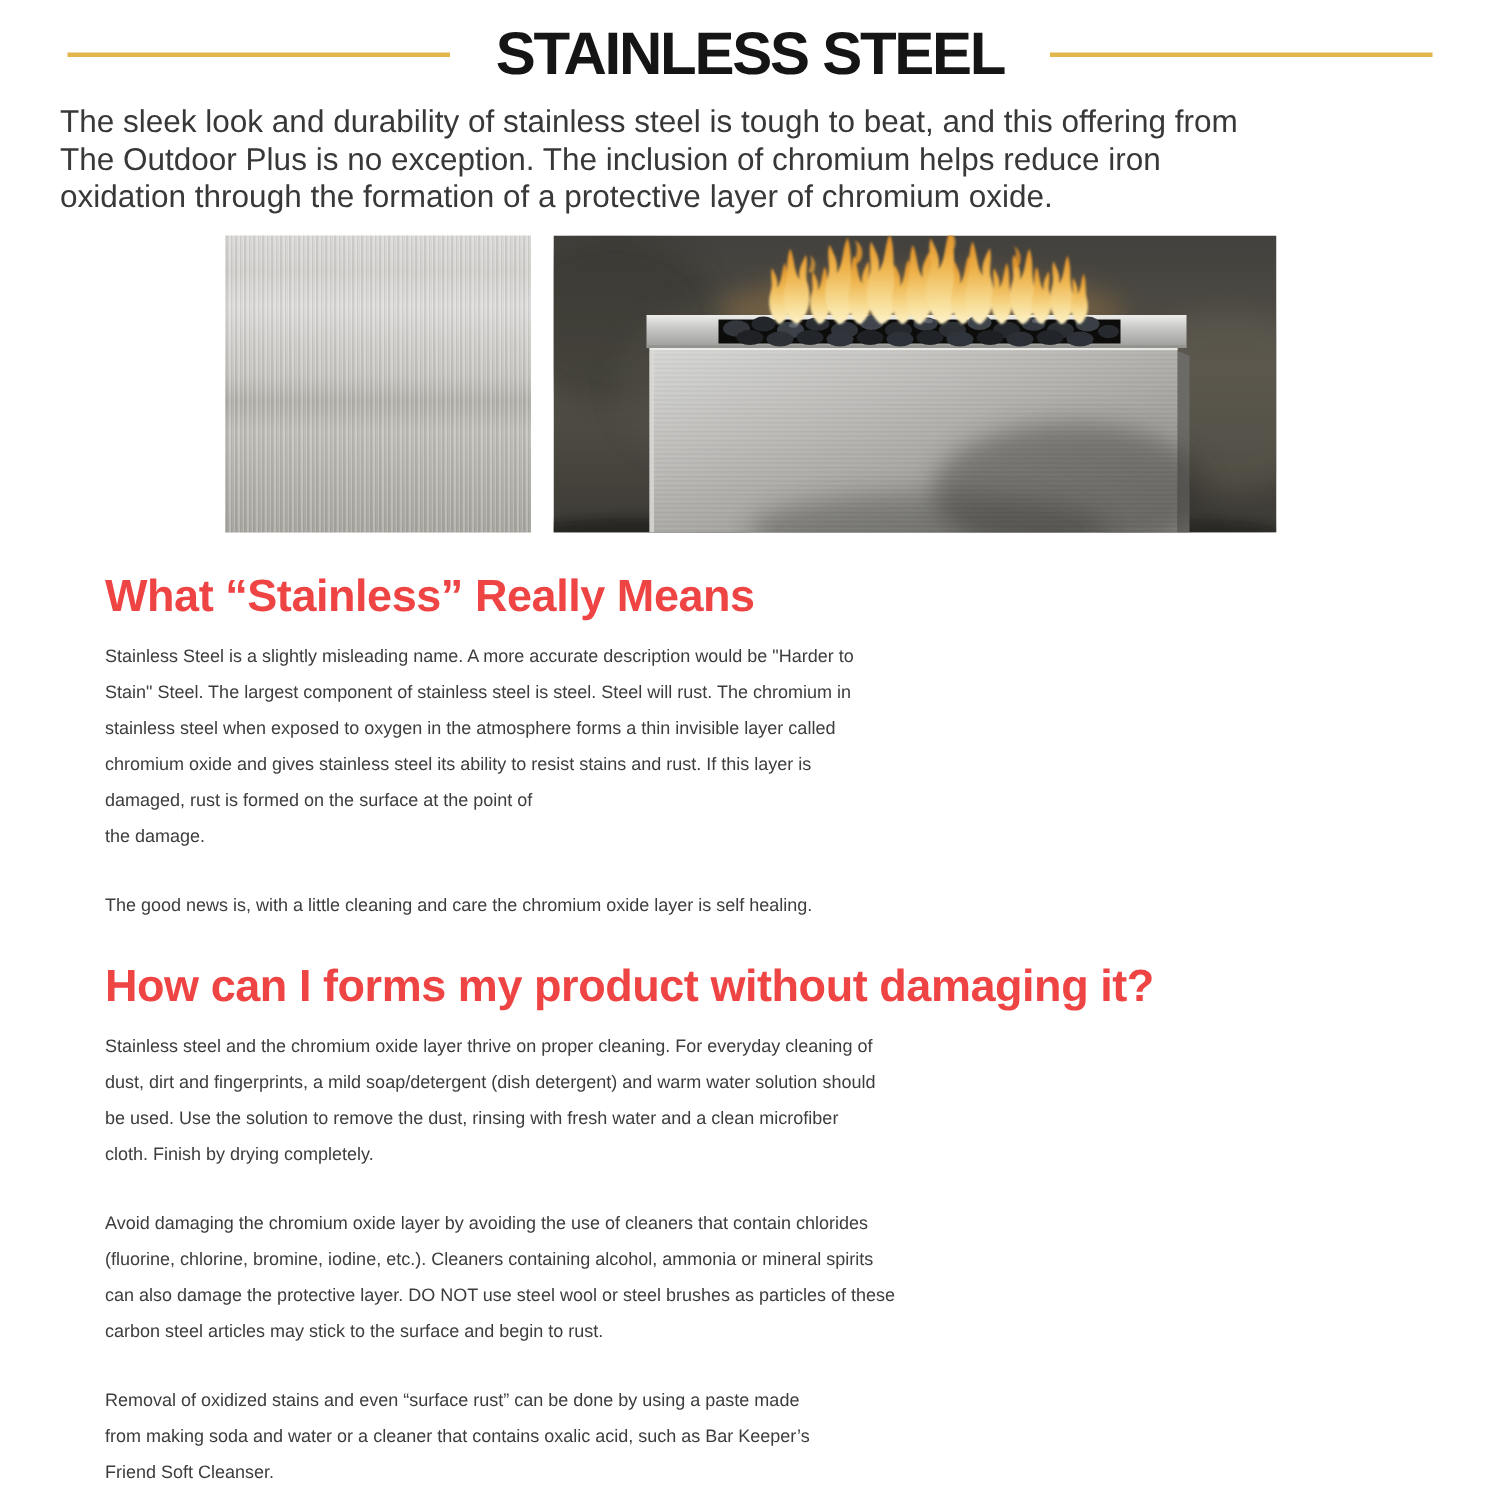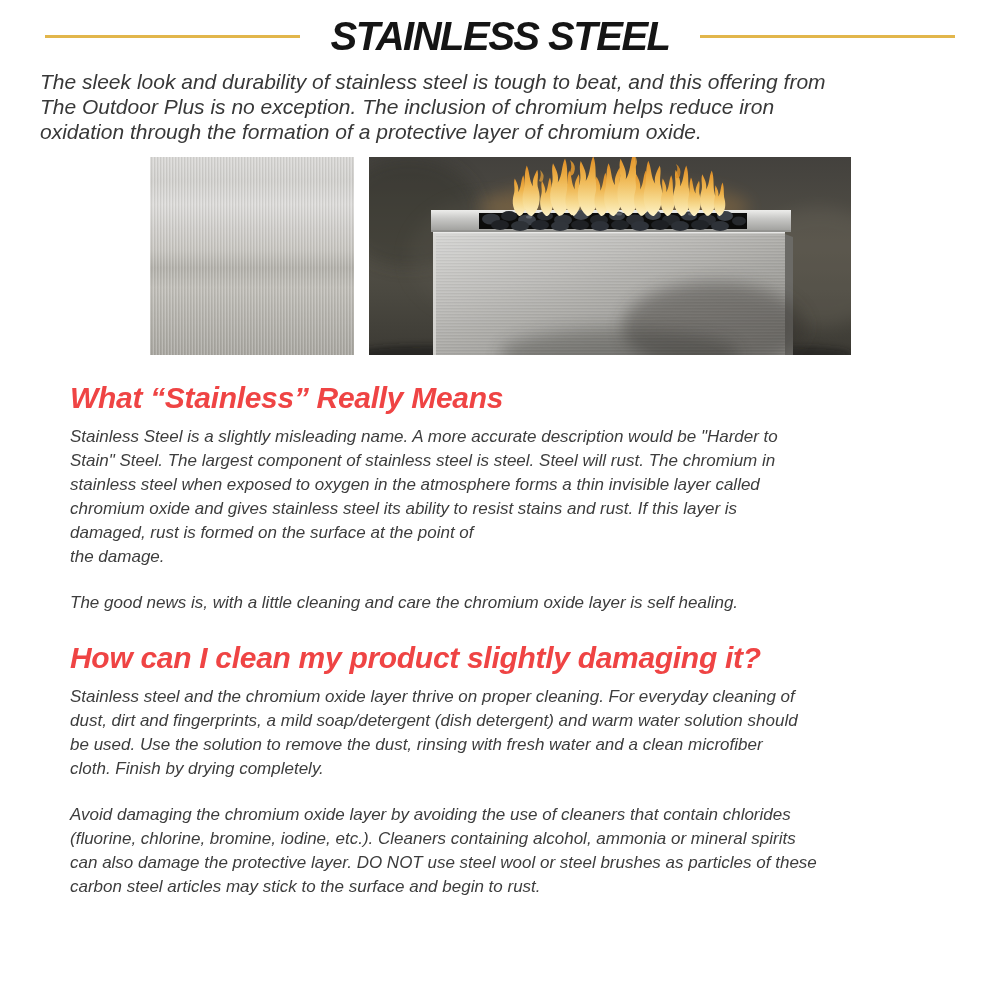--- a/index.html
+++ b/index.html
@@ -3,21 +3,21 @@
 <meta charset="utf-8">
 <style>
   html, body { margin: 0; padding: 0; }
   body {
     width: 1000px; height: 1000px;
     background: #ffffff;
     font-family: "Liberation Sans", sans-serif;
     color: #3d3d3d;
     overflow: hidden;
   }
-  .page { width: 1000px; height: 848px; position: relative; font-style: italic; }
+  .page { width: 1000px; height: 848px; position: relative; }
 
   
   .header {
     display: flex; align-items: center;
     padding: 14px 45px 0 45px;
   }
   .rule { flex: 1; height: 3px; background: #e2b64b; }
   h1.page-title {
     margin: 0; padding: 0 30px;
     font-size: 40px; font-weight: bold;
@@ -58,21 +58,21 @@
   
   .content { margin: 0 70px; }
   h2.section-heading {
     margin: 26px 0 10px 0;
     font-size: 30px; font-weight: bold;
     letter-spacing: -0.3px;
     color: #ef4444;
   }
   .content p {
     margin: 0 0 22px 0;
-    font-size: 17px; line-height: 24px;
+    font-size: 12px; line-height: 24px;
     color: #3d3d3d;
     white-space: pre-line;
   }
 </style>
 </head>
 <body>
 
 <div class="page">
 
   <header class="header">
@@ -218,25 +218,28 @@
       <p>Stainless Steel is a slightly misleading name. A more accurate description would be "Harder to
 Stain" Steel. The largest component of stainless steel is steel. Steel will rust. The chromium in
 stainless steel when exposed to oxygen in the atmosphere forms a thin invisible layer called
 chromium oxide and gives stainless steel its ability to resist stains and rust. If this layer is
 damaged, rust is formed on the surface at the point of
 the damage.</p>
       <p>The good news is, with a little cleaning and care the chromium oxide layer is self healing.</p>
     </section>
 
     <section>
-      <h2 class="section-heading">How can I clean my product slightly damaging it?</h2>
+      <h2 class="section-heading">How can I forms my product without damaging it?</h2>
       <p>Stainless steel and the chromium oxide layer thrive on proper cleaning. For everyday cleaning of
 dust, dirt and fingerprints, a mild soap/detergent (dish detergent) and warm water solution should
 be used. Use the solution to remove the dust, rinsing with fresh water and a clean microfiber
 cloth. Finish by drying completely.</p>
       <p>Avoid damaging the chromium oxide layer by avoiding the use of cleaners that contain chlorides
 (fluorine, chlorine, bromine, iodine, etc.).  Cleaners containing alcohol, ammonia or mineral spirits
 can also damage the protective layer. DO NOT use steel wool or steel brushes as particles of these
 carbon steel articles may stick to the surface and begin to rust.</p>
+      <p>Removal of oxidized stains and even “surface rust” can be done by using a paste made
+from making soda and water or a cleaner that contains oxalic acid, such as Bar Keeper’s
+Friend Soft Cleanser.</p>
     </section>
 
   </div>
 </div>
 
 </body></html>

